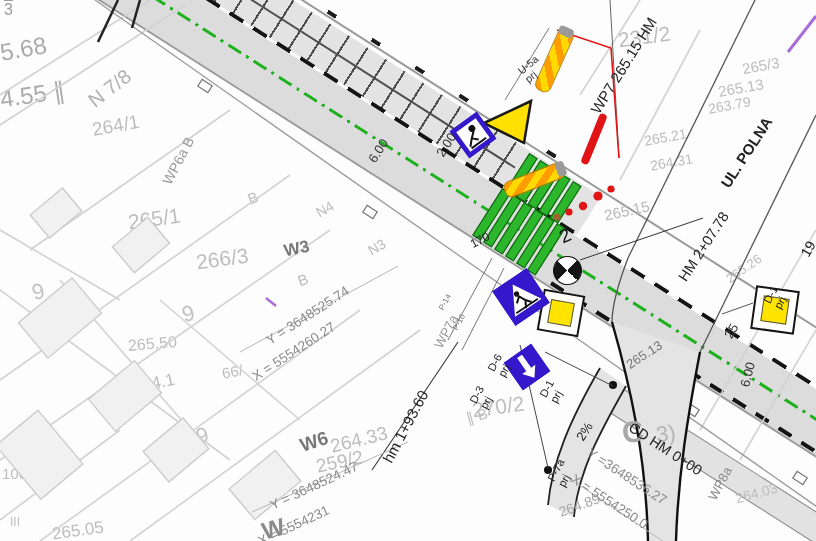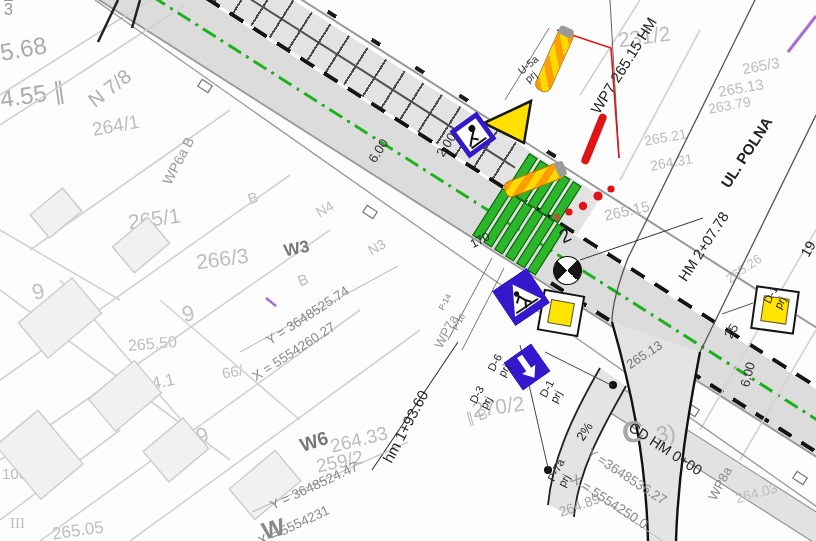--- a/index.html
+++ b/index.html
@@ -262,21 +262,21 @@
 <div class="txt faded" style="left:472px;top:396px;font-size:21px;transform:rotate(-8deg);">270/2</div>
 <div class="txt faded" style="left:316px;top:452px;font-size:19px;transform:rotate(-12deg);">259/2</div>
 <div class="txt faded" style="left:330px;top:430px;font-size:19px;transform:rotate(-14deg);">264.33</div>
 <div class="txt faded" style="left:128px;top:336px;font-size:16px;transform:rotate(-5deg);">265.50</div>
 <div class="txt" style="left:0px;top:36px;font-size:24px;color:#ababab;transform:rotate(-10deg);">5.68</div>
 <div class="txt" style="left:0px;top:82px;font-size:24px;color:#ababab;transform:rotate(-8deg);">4.55 ∥</div>
 <div class="txt" style="left:86px;top:78px;font-size:20px;color:#b0b0b0;transform:rotate(-38deg);">N 7/8</div>
 <div class="txt faded" style="left:142px;top:374px;font-size:17px;transform:rotate(-12deg);">64.1</div>
 <div class="txt faded" style="left:222px;top:364px;font-size:15px;transform:rotate(-10deg);">66/</div>
 <div class="txt faded" style="left:2px;top:466px;font-size:15px;">100</div>
-<div class="txt faded" style="left:10px;top:516px;font-size:15px;font-family:Liberation Serif, serif;">III</div>
+<div class="txt faded" style="left:10px;top:516px;font-size:12px;">III</div>
 <div class="txt faded" style="left:52px;top:522px;font-size:17px;transform:rotate(-8deg);">265.05</div>
 <div class="txt" style="left:32px;top:280px;font-size:22px;color:#c2c2c2;transform:rotate(-15deg);">9</div>
 <div class="txt" style="left:182px;top:302px;font-size:22px;color:#c2c2c2;transform:rotate(-15deg);">9</div>
 <div class="txt" style="left:196px;top:424px;font-size:22px;color:#c2c2c2;transform:rotate(-15deg);">9</div>
 <div class="txt faded" style="left:248px;top:190px;font-size:15px;transform:rotate(-20deg);">B</div>
 <div class="txt faded" style="left:298px;top:272px;font-size:15px;transform:rotate(-20deg);">B</div>
 <div class="txt faded" style="left:316px;top:202px;font-size:14px;transform:rotate(-30deg);">N4</div>
 <div class="txt faded" style="left:368px;top:240px;font-size:14px;transform:rotate(-30deg);">N3</div>
 <div class="txt faded" style="left:466px;top:408px;font-size:15px;transform:rotate(-15deg);">∥ B</div>
 <div class="txt" style="left:604px;top:203px;font-size:15px;color:#b8b8b8;transform:rotate(-12deg);z-index:4;">265.15</div>

